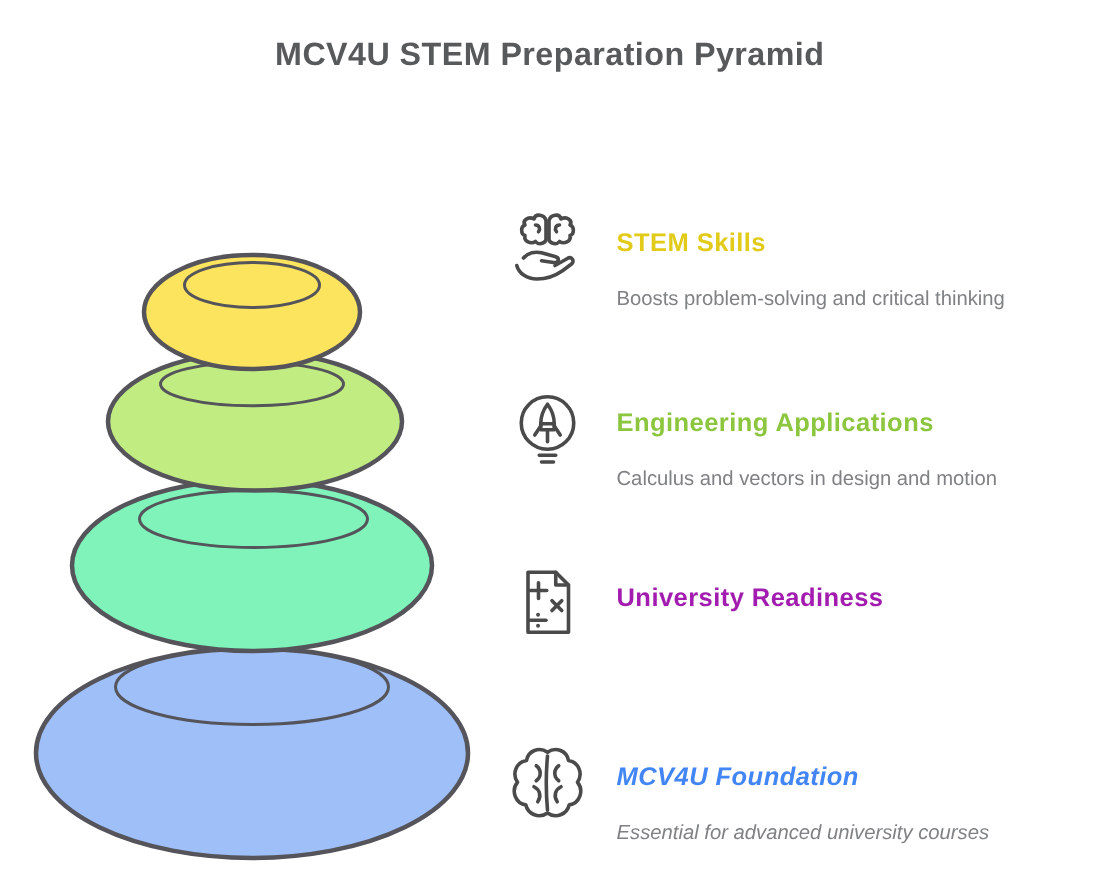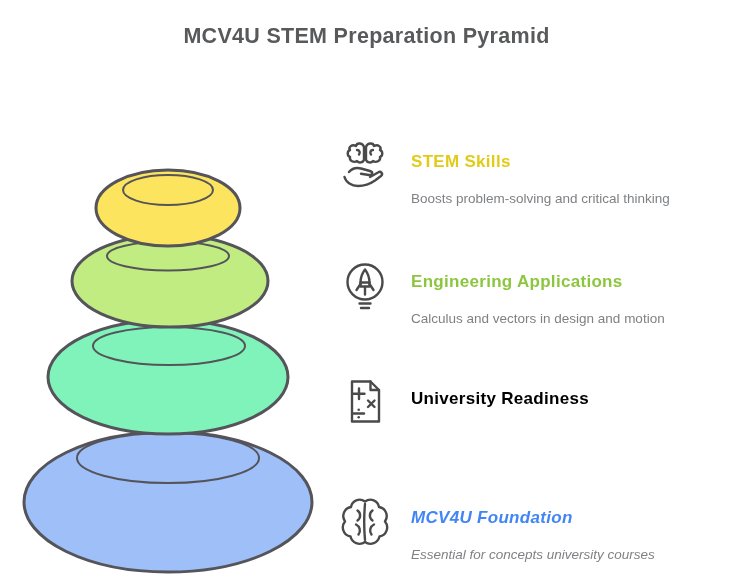--- a/index.html
+++ b/index.html
@@ -104,34 +104,34 @@
         <path class="icon-stroke" d="M15,7.5 H33.5 L42,16 V47.5 H15 Z"></path>
         <path class="icon-stroke" d="M33.5,7.5 V16 H42"></path>
         <path class="icon-stroke" d="M22,14.5 V25 M16.5,19.7 H27.5"></path>
         <path class="icon-stroke" d="M31,26.5 L37.5,33 M37.5,26.5 L31,33"></path>
         <path class="icon-stroke" d="M16.5,39.5 H27"></path>
         <circle class="icon-dot" cx="21.7" cy="35.8" r="1.3"></circle>
         <circle class="icon-dot" cx="21.7" cy="43.2" r="1.3"></circle>
       </svg>
     </div>
     <div class="legend-text">
-      <p class="legend-heading" style="color: #000000;">University Readiness</p>
+      <p class="legend-heading" style="color: #a21caf;">University Readiness</p>
     </div>
   </div>
 
   <div class="legend-row row-4">
     <div class="legend-icon">
       <svg viewBox="0 0 56 56">
         <path class="icon-stroke" d="M28,8.5 C33.5,4.5 41,7.5 42,14 C48.5,15 52,22.5 48,28.5 C52.5,34 49.5,42.5 42.5,43.5 C41,50 33.5,53 28,49 C22.5,53 15,50 13.5,43.5 C6.5,42.5 3.5,34 8,28.5 C4,22.5 7.5,15 14,14 C15,7.5 22.5,4.5 28,8.5 Z"></path>
         <path class="icon-stroke" d="M28,11 C27,22 27,36 28,47"></path>
         <path class="icon-stroke" d="M20.5,17.5 C24,20 24,25 20.5,27.5"></path>
         <path class="icon-stroke" d="M35.5,17.5 C32,20 32,25 35.5,27.5"></path>
         <path class="icon-stroke" d="M19,31.5 C23,33.5 24,38 21.5,41.5"></path>
         <path class="icon-stroke" d="M37,31.5 C33,33.5 32,38 34.5,41.5"></path>
       </svg>
     </div>
     <div class="legend-text">
       <p class="legend-heading" style="color: rgb(66, 133, 244);">MCV4U Foundation</p>
-      <p class="legend-desc">Essential for concepts university courses</p>
+      <p class="legend-desc">Essential for advanced university courses</p>
     </div>
   </div>
 
 </div>
 
 </body></html>

